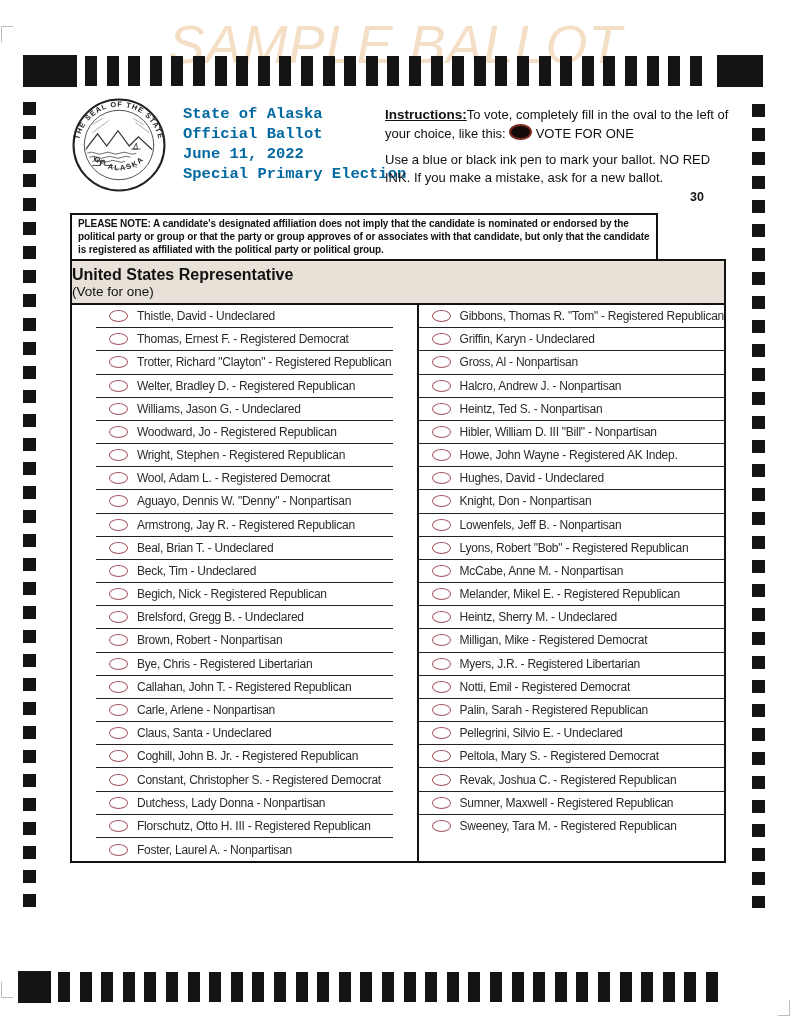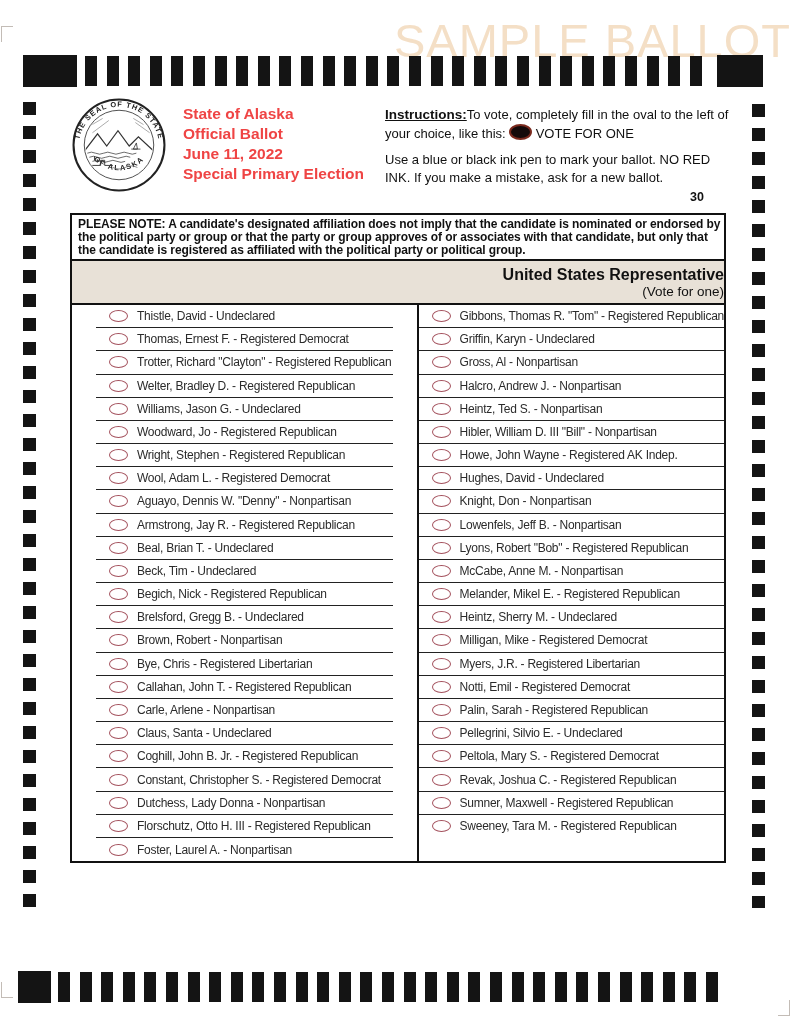--- a/index.html
+++ b/index.html
@@ -1,21 +1,21 @@
 <!DOCTYPE html>
 <html style="--oval: #a3505c; --wm: #f4dfc6; --hdrbg: #e8e1d7; --mark: #141414; --sample-fill: #150a0a; --sample-ring: #7b2a1e;"><head>
 <meta charset="utf-8">
 <style>
   html,body{margin:0;padding:0;background:#fff;}
   #page{position:relative;width:791px;height:1023px;background:#fff;overflow:hidden;
         font-family:"Liberation Sans",sans-serif;color:#1a1a1a;}
 
   
-  .watermark{position:absolute;top:13px;left:0;width:100%;text-align:right;
-    font-size:47px;font-weight:400;letter-spacing:1px;color:var(--wm,#f4dfc6);z-index:0;}
+  .watermark{position:absolute;top:13px;left:0;width:100%;text-align:center;
+    font-size:54px;font-weight:400;letter-spacing:1px;color:var(--wm,#f4dfc6);z-index:0;font-style:italic;}
 
   
   .tm{position:absolute;z-index:2;}
   .tm-top{left:23px;top:55px;width:740px;height:32px;display:flex;}
   .tm-bottom{left:18px;top:971px;width:709px;height:32px;display:flex;}
   .tm-top .sq-l{width:54px;height:32px;background:var(--mark,#141414);}
   .tm-top .gap1{width:8px;}  .tm-top .gap2{width:7px;}
   .tm-top .bars{width:625px;height:30px;margin-top:1px;
     background:repeating-linear-gradient(to right,var(--mark,#141414) 0 12px,transparent 12px 21.6px);}
   .tm-top .sq-r{width:46px;height:32px;background:var(--mark,#141414);}
@@ -30,40 +30,40 @@
 
   
   .corner{position:absolute;width:11px;height:15px;z-index:1;}
   .corner.tl{left:1px;top:26px;border-left:1.5px solid #c3bcb6;border-top:1.5px solid #c3bcb6;}
   .corner.bl{left:1px;top:982px;border-left:1.5px solid #c3bcb6;border-bottom:1.5px solid #c3bcb6;}
   .corner.br{left:778px;top:1000px;border-right:1.5px solid #c3bcb6;border-bottom:1.5px solid #c3bcb6;}
 
   
   .seal{position:absolute;left:72px;top:98px;width:94px;height:94px;}
   .title-block{position:absolute;left:183px;top:104px;font-size:15.5px;font-weight:bold;
-    line-height:20px;color:#ef4444;}
+    line-height:20px;color:#0369a1;font-family:Liberation Mono, monospace;}
   .instructions{position:absolute;left:385px;top:106px;width:352px;font-size:13px;
     line-height:17.5px;color:#111;}
   .ins-label{font-weight:bold;text-decoration:underline;font-size:13.5px;}
   .instructions p{margin:9px 0 0 0;}
   .sample-oval{display:inline-block;width:19px;height:12px;border-radius:50%;
     background:var(--sample-fill,#150a0a);border:2px solid var(--sample-ring,#7b2a1e);
     vertical-align:-2px;margin:0 4px 0 3px;}
   .pagenum{position:absolute;left:690px;top:190px;width:30px;text-align:left;
     font-weight:bold;font-size:12.5px;color:#111;}
 
   
-  .notice{position:absolute;left:70px;top:213px;width:656px;box-sizing:border-box;
+  .notice{position:absolute;left:70px;top:213px;width:588px;box-sizing:border-box;
     border:2px solid #111;background:#fff;padding:3px 2px 4px 6px;
-    font-size:12px;font-weight:bold;line-height:12.8px;color:#111;letter-spacing:-0.1px;}
+    font-size:10px;font-weight:bold;line-height:12.8px;color:#111;letter-spacing:-0.1px;}
 
   
   .table{position:absolute;left:70px;top:259px;width:656px;box-sizing:border-box;
     border:2.5px solid #111;background:#fff;}
-  .contest-header{background:var(--hdrbg,#e8e1d7);text-align:right;height:44px;
+  .contest-header{background:var(--hdrbg,#e8e1d7);text-align:left;height:44px;
     box-sizing:border-box;border-bottom:2px solid #111;padding-top:5px;}
   .contest-title{font-size:16px;font-weight:bold;color:#111;}
   .contest-sub{font-size:13.5px;color:#111;margin-top:0;}
   .cols{display:flex;}
   .col{width:50%;box-sizing:border-box;margin-left:24px;}
   .col.right{border-left:2px solid #111;}
   .crow{height:23.18px;box-sizing:border-box;border-bottom:1.5px solid #222;
     display:flex;align-items:center;}
   .crow:last-child{border-bottom:none;}
   .oval{display:inline-block;width:17px;height:10px;border:1.6px solid var(--oval,#a3505c);

